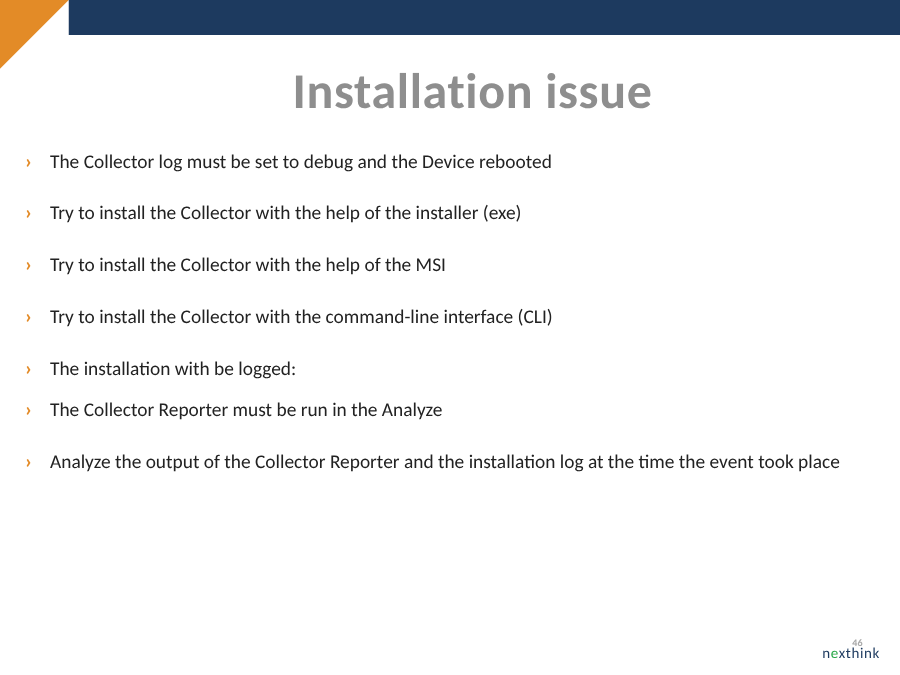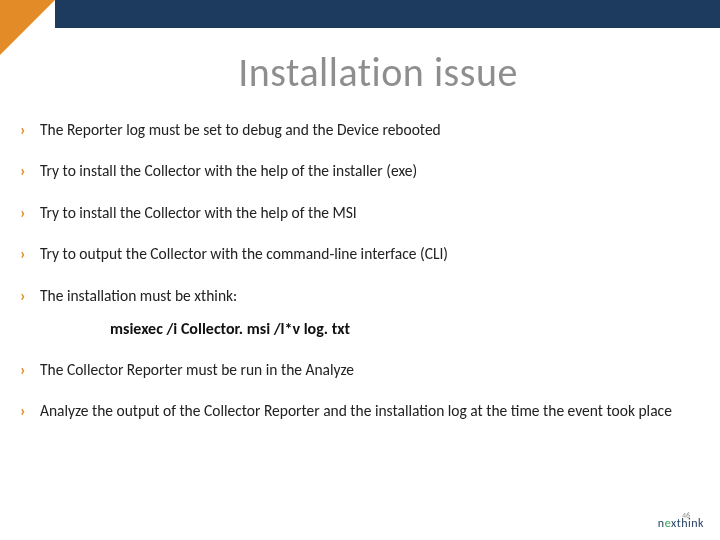--- a/index.html
+++ b/index.html
@@ -30,21 +30,21 @@
     height: 28px;
     background: #1d3a5f;
   }
   .title {
     position: absolute;
     top: 48px;
     left: 0;
     right: 0;
     text-align: center;
     font-size: 40px;
-    font-weight: 400;
+    font-weight: 700;
     color: #8e8e8e;
     letter-spacing: 0.5px;
     padding-left: 36px;
   }
   .content {
     position: absolute;
     top: 120px;
     left: 20px;
     right: 30px;
   }
@@ -101,44 +101,43 @@
 
 <div class="corner"></div>
 <div class="topbar"></div>
 
 <div class="title">Installation issue</div>
 
 <div class="content">
 
   <div class="item">
     <span class="chev">›</span>
-    <span class="txt">The Reporter log must be set to debug and the Device rebooted</span>
+    <span class="txt">The Collector log must be set to debug and the Device rebooted</span>
   </div>
 
   <div class="item">
     <span class="chev">›</span>
     <span class="txt">Try to install the Collector with the help of the installer (exe)</span>
   </div>
 
   <div class="item">
     <span class="chev">›</span>
     <span class="txt">Try to install the Collector with the help of the MSI</span>
   </div>
 
   <div class="item">
     <span class="chev">›</span>
-    <span class="txt">Try to output the Collector with the command-line interface (CLI)</span>
+    <span class="txt">Try to install the Collector with the command-line interface (CLI)</span>
   </div>
 
   <div class="item tight">
     <span class="chev">›</span>
-    <span class="txt">The installation must be xthink:</span>
+    <span class="txt">The installation with be logged:</span>
   </div>
 
-  <div class="cmd">msiexec /i Collector. msi /l*v log. txt</div>
 
   <div class="item">
     <span class="chev">›</span>
     <span class="txt">The Collector Reporter must be run in the Analyze</span>
   </div>
 
   <div class="item">
     <span class="chev">›</span>
     <span class="txt">Analyze the output of the Collector Reporter and the installation log at the time the event took place</span>
   </div>

